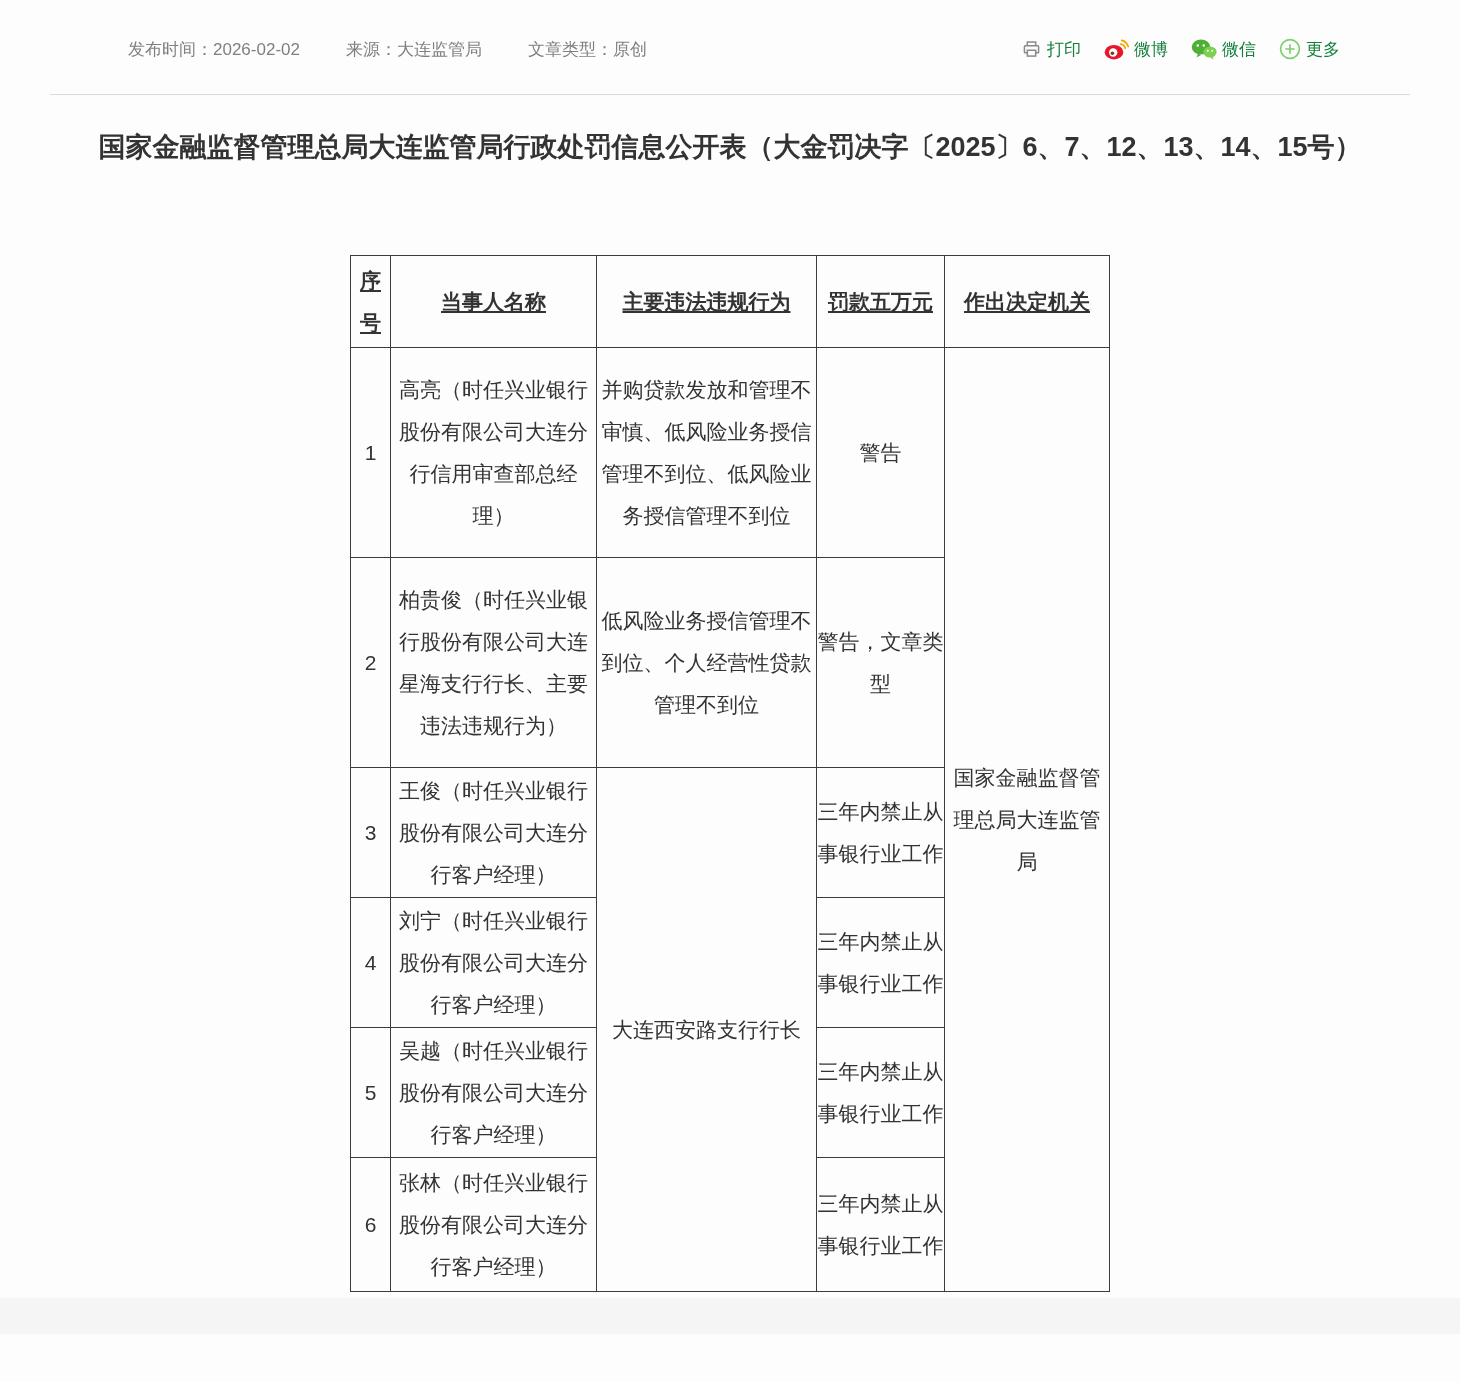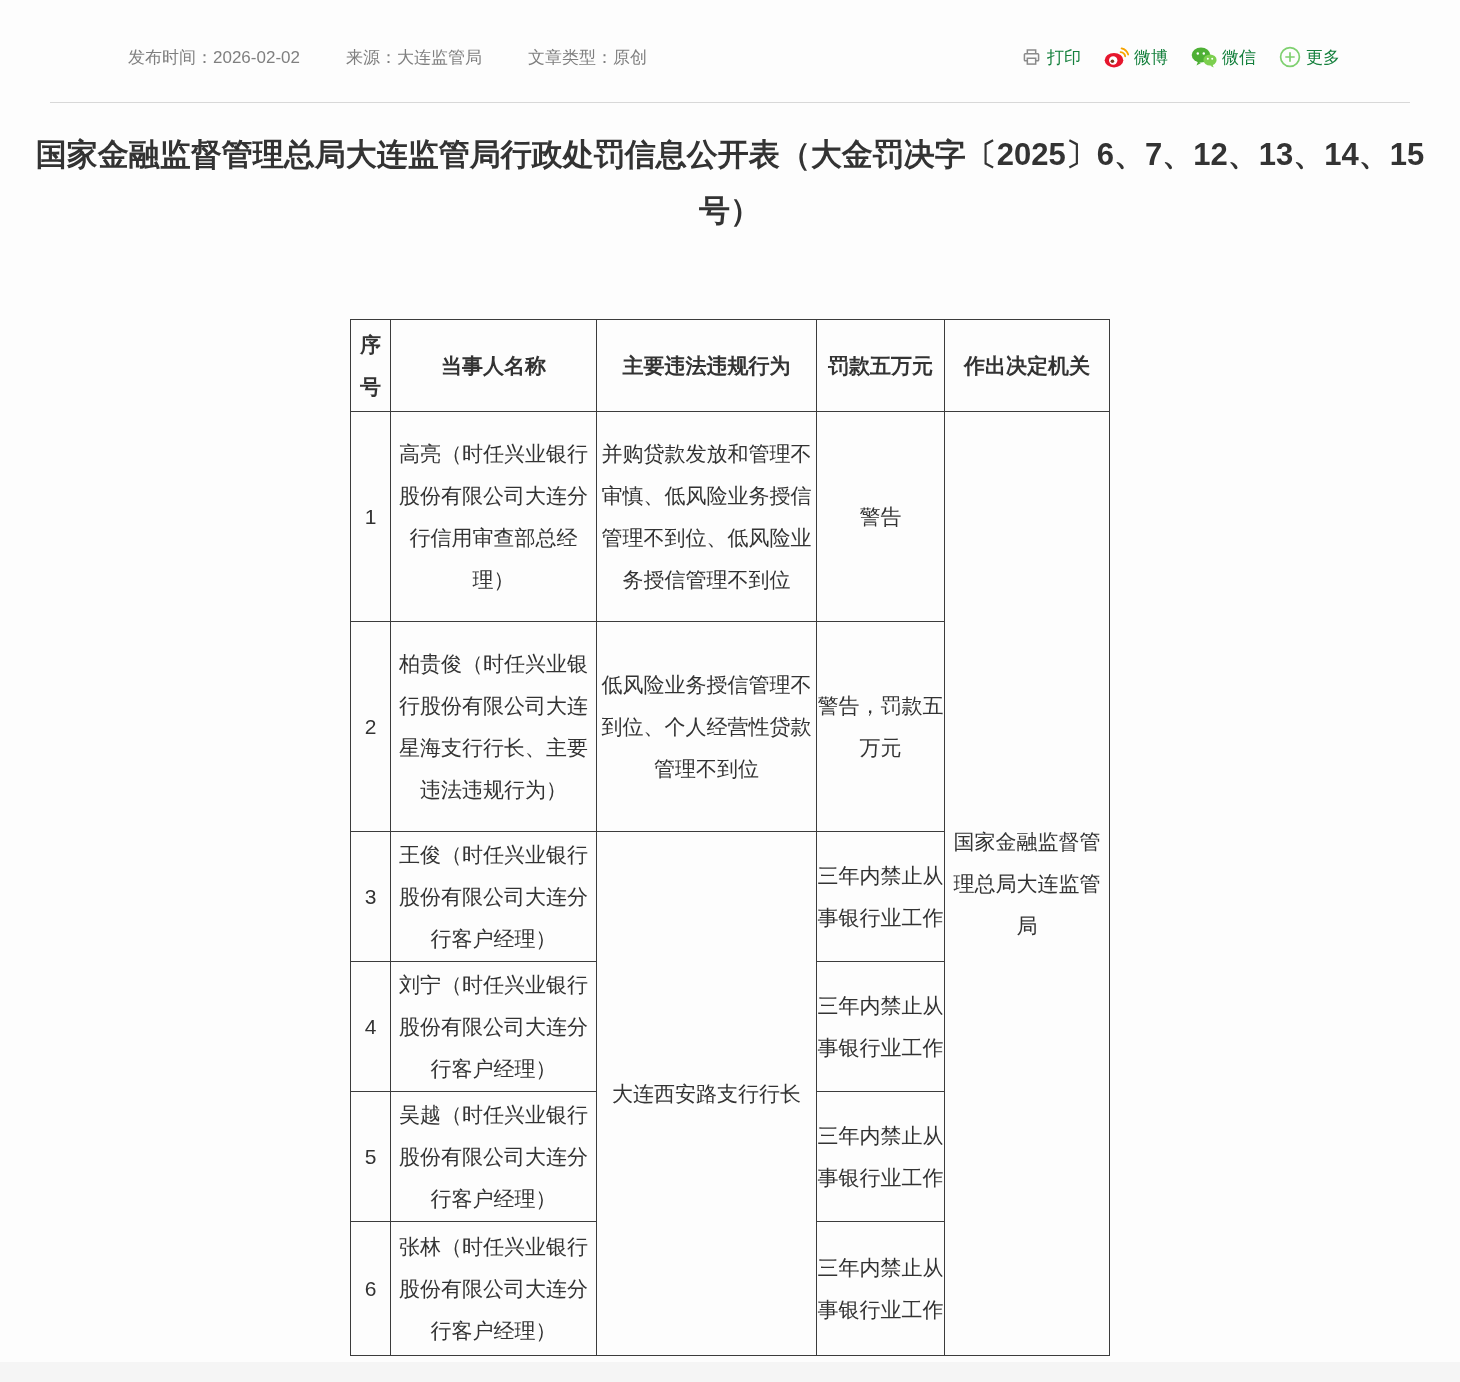--- a/index.html
+++ b/index.html
@@ -7,21 +7,21 @@
   body {
     width:1460px; height:1382px;
     background:#fdfdfd;
     font-family:"Liberation Sans","DejaVu Sans",sans-serif;
     color:#333;
     overflow:hidden;
   }
   
   .topbar {
     width:1360px; height:91px;
-    margin:12px auto;
+    margin:4px auto;
     border-bottom:1px solid #d8d8d8;
     display:flex; align-items:center; justify-content:space-between;
   }
   .meta {
     margin-left:78px;
     display:flex; gap:46px;
     font-size:17px; color:#7f7f7f;
     white-space:nowrap;
   }
   .share {
@@ -33,41 +33,41 @@
     font-size:17px; color:#15803d;
     cursor:pointer; text-decoration:none;
     white-space:nowrap;
   }
   .action svg { display:block; }
   
   .title {
     width:1400px;
     margin:24px auto 0;
     text-align:center;
-    font-size:31px; line-height:56px;
+    font-size:27px; line-height:56px;
     font-weight:bold; color:#333;
   }
   
   table.penalty {
     margin:80px auto 0;
     border-collapse:collapse;
     table-layout:fixed;
     width:759px;
   }
   table.penalty th, table.penalty td {
     border:1px solid #3c3c3c;
     font-size:21px;
     line-height:42px;
     text-align:center;
     vertical-align:middle;
     padding:0;
     word-break:normal;
     overflow-wrap:break-word;
   }
-  table.penalty th { font-weight:bold; padding:0 2px; }
+  table.penalty th { font-weight:bold; padding:0 2px;text-decoration:underline; }
   tr.h-header { height:92px; }
   tr.h-big    { height:210px; }
   tr.h-small  { height:130px; }
   tr.h-last   { height:134px; }
   td.cell-party    { padding:0 14px; }
   td.cell-violation{ padding:0 8px; text-align:left; }
   td.cell-penalty  { padding:0 8px; }
   td.cell-authority{ padding:0 12px; }
   
   .footer-strip {
@@ -159,21 +159,21 @@
       <td class="cell-index">1</td>
       <td class="cell-party">高亮（时任兴业银行股份有限公司大连分行信用审查部总经理）</td>
       <td class="cell-violation">并购贷款发放和管理不审慎、低风险业务授信管理不到位、低风险业务授信管理不到位</td>
       <td class="cell-penalty">警告</td>
       <td class="cell-authority" rowspan="6">国家金融监督管理总局大连监管局</td>
     </tr>
     <tr class="h-big">
       <td class="cell-index">2</td>
       <td class="cell-party">柏贵俊（时任兴业银行股份有限公司大连星海支行行长、主要违法违规行为）</td>
       <td class="cell-violation">低风险业务授信管理不到位、个人经营性贷款管理不到位</td>
-      <td class="cell-penalty">警告，罚款五万元</td>
+      <td class="cell-penalty">警告，文章类型</td>
     </tr>
     <tr class="h-small">
       <td class="cell-index">3</td>
       <td class="cell-party">王俊（时任兴业银行股份有限公司大连分行客户经理）</td>
       <td class="cell-violation" rowspan="4">大连西安路支行行长</td>
       <td class="cell-penalty">三年内禁止从事银行业工作</td>
     </tr>
     <tr class="h-small">
       <td class="cell-index">4</td>
       <td class="cell-party">刘宁（时任兴业银行股份有限公司大连分行客户经理）</td>

